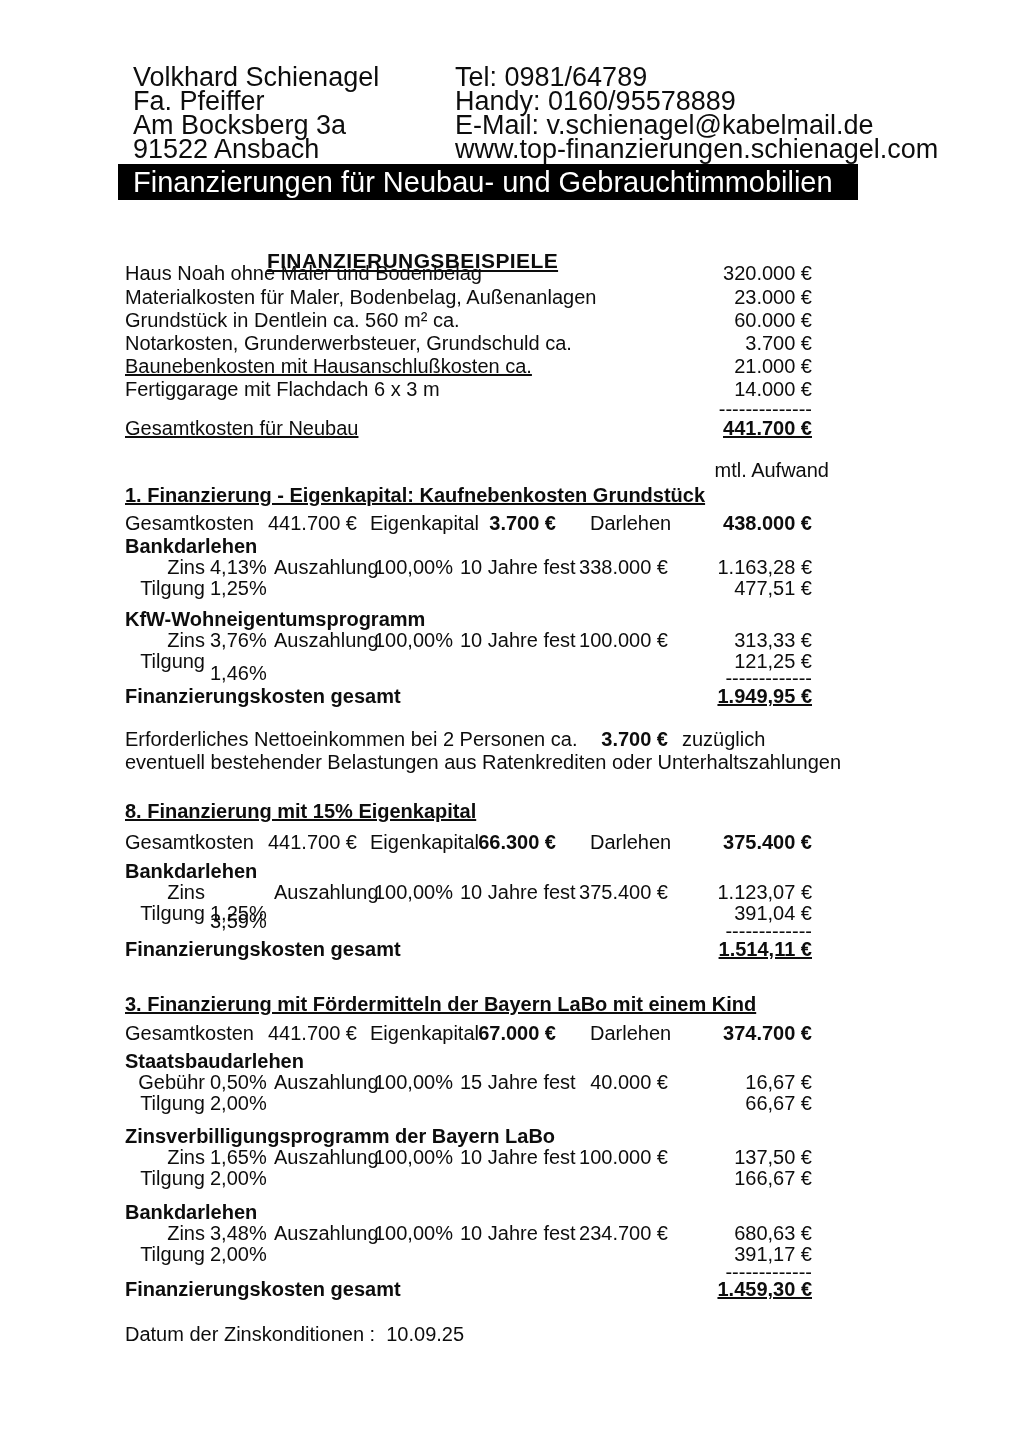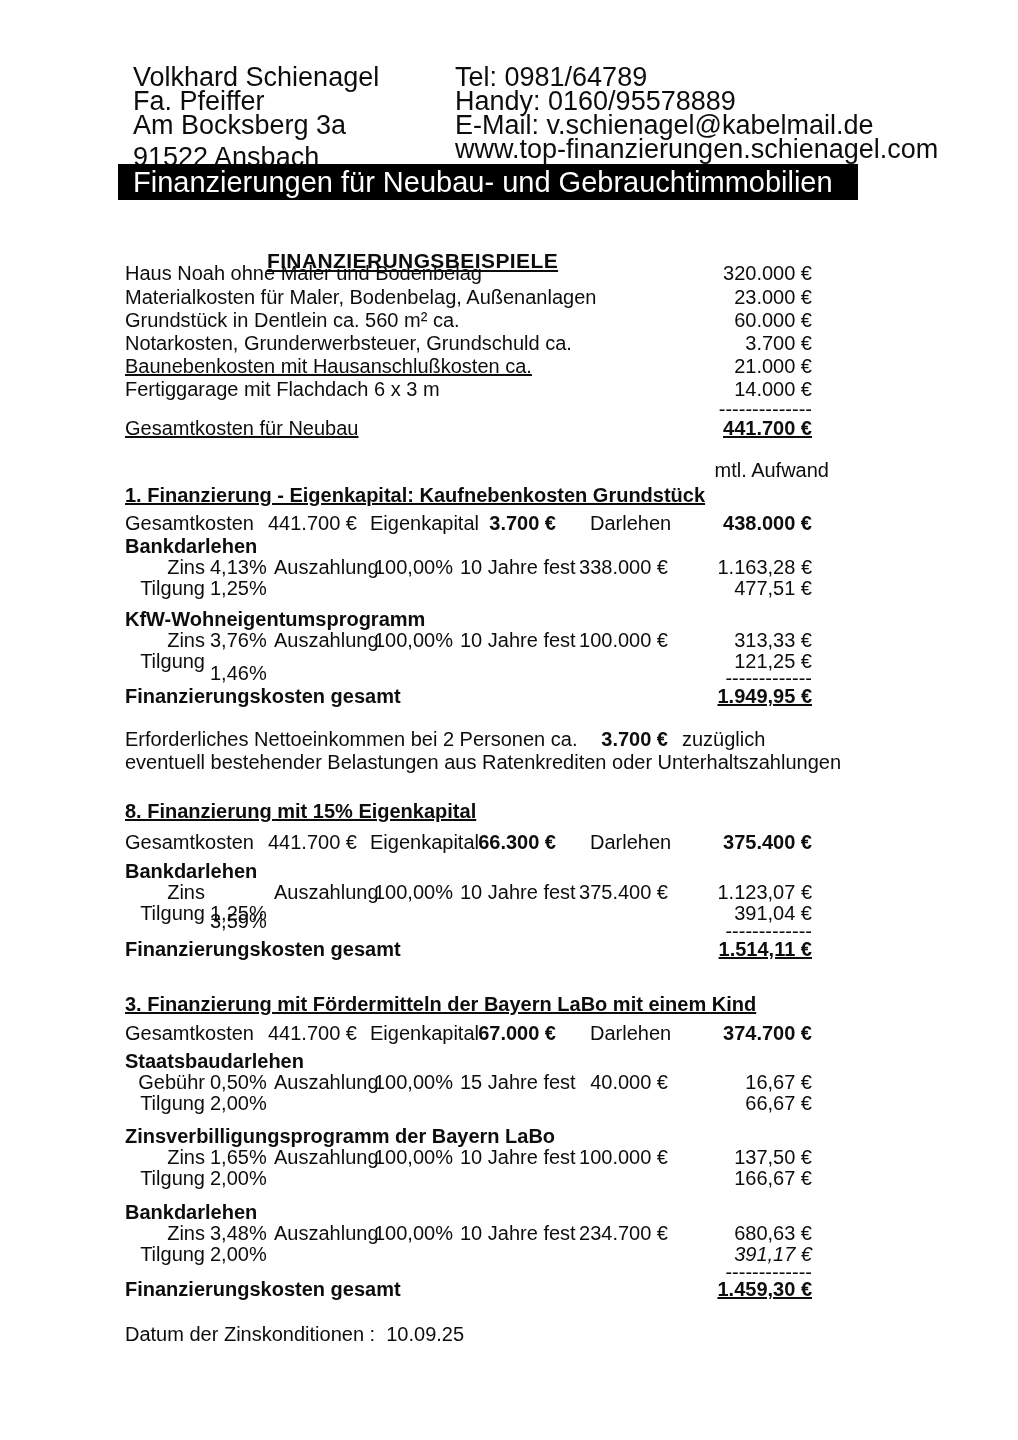--- a/index.html
+++ b/index.html
@@ -22,21 +22,21 @@
 </style>
 </head>
 <body>
 
 <div class="page">
 
   <div>
     <div class="l sm" style="left:133px; top:44px;">Volkhard Schienagel</div>
     <div class="l sm" style="left:133px; top:68px;">Fa. Pfeiffer</div>
     <div class="l sm" style="left:133px; top:92px;">Am Bocksberg 3a</div>
-    <div class="l sm" style="left:133px; top:124px;">91522 Ansbach</div>
+    <div class="l sm" style="left:133px; top:116px;">91522 Ansbach</div>
     <div class="l sm" style="left:455px; top:44px;">Tel: 0981/64789</div>
     <div class="l sm" style="left:455px; top:68px;">Handy: 0160/95578889</div>
     <div class="l sm" style="left:455px; top:92px;">E-Mail: v.schienagel@kabelmail.de</div>
     <div class="l sm" style="left:455px; top:116px;">www.top-finanzierungen.schienagel.com</div>
   </div>
 
   <div class="banner">
     <span>Finanzierungen für Neubau- und Gebrauchtimmobilien</span>
   </div>
 
@@ -172,21 +172,21 @@
     <div class="l b" style="left:125px; top:1200px;">Bankdarlehen</div>
     <div class="l labelcol" style="left:125px; top:1221px;">Zins</div>
     <div class="l" style="left:210px; top:1221px;">3,48%</div>
     <div class="l" style="left:274px; top:1221px;">Auszahlung</div>
     <div class="l" style="left:374px; top:1221px;">100,00%</div>
     <div class="l" style="left:460px; top:1221px;">10 Jahre fest</div>
     <div class="l" style="right:350px; top:1221px;">234.700 €</div>
     <div class="l" style="right:206px; top:1221px;">680,63 €</div>
     <div class="l labelcol" style="left:125px; top:1242px;">Tilgung</div>
     <div class="l" style="left:210px; top:1242px;">2,00%</div>
-    <div class="l" style="right:206px; top:1242px;font-style:italic;">391,17 €</div>
+    <div class="l" style="right:206px; top:1242px;">391,17 €</div>
 
     <div class="l" style="right:206px; top:1260px;">-------------</div>
     <div class="l b" style="left:125px; top:1277px;">Finanzierungskosten gesamt</div>
     <div class="l b u" style="right:206px; top:1277px;">1.459,30 €</div>
   </div>
 
   <div class="l" style="left:125px; top:1322px;">Datum der Zinskonditionen :  10.09.25</div>
 
 </div>
 

